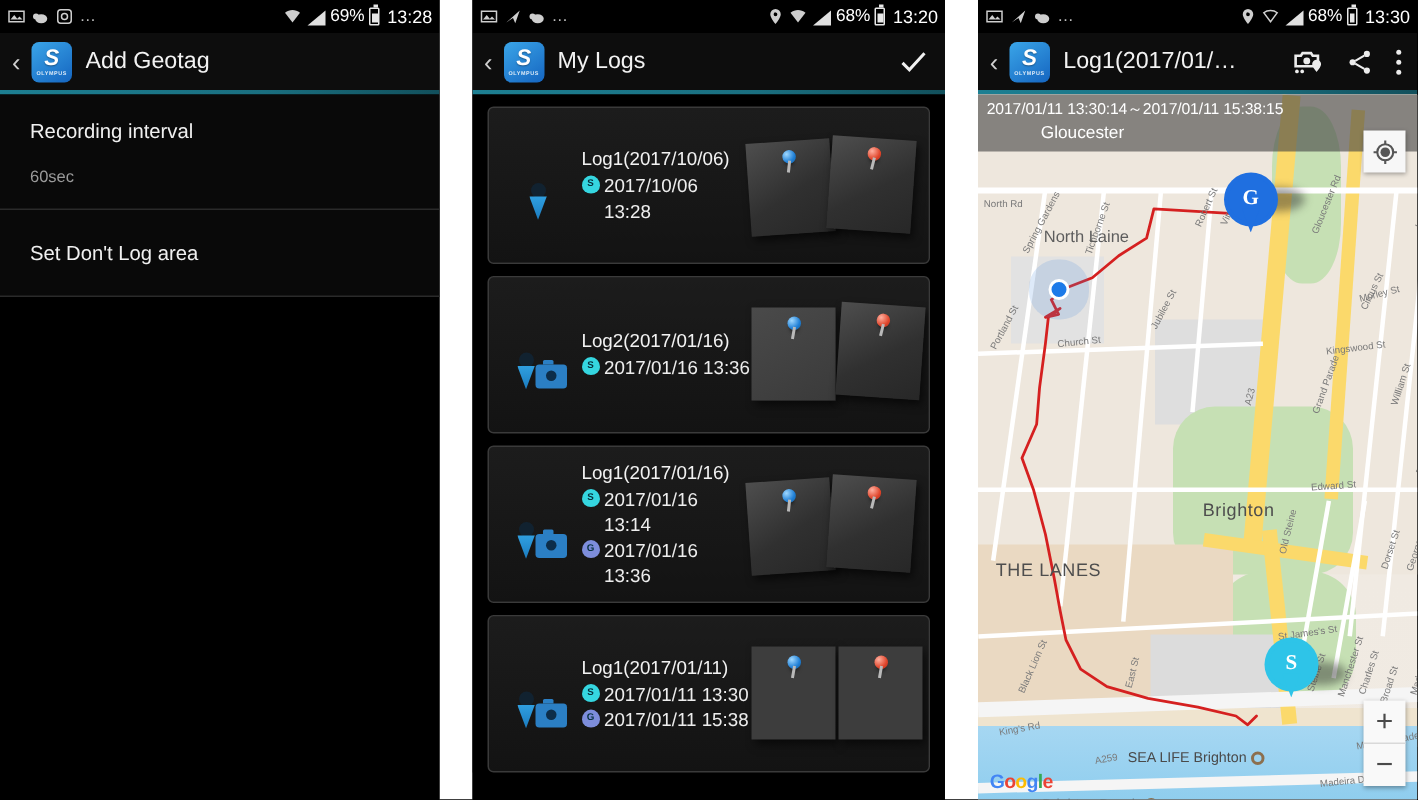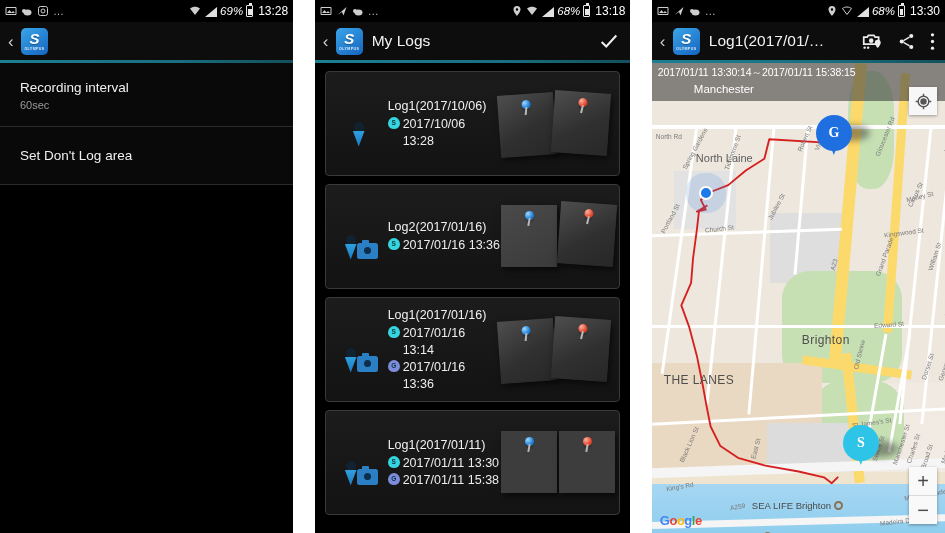--- a/index.html
+++ b/index.html
@@ -14,21 +14,21 @@
   .gap2 { width:22px; background:#fff; height:533px; }
   .p3 { width:300px; }
 
   
   .statusbar { height:22px; background:#000; display:flex; align-items:center;
     padding:0 5px; font-size:11px; color:#e8e8e8; }
   .sb-left { display:flex; align-items:center; gap:4px; flex:1; }
   .sb-right { display:flex; align-items:center; gap:3px; }
   .sb-ico { width:12px; height:12px; display:inline-block; opacity:.92; }
   .sb-dots { font-size:11px; color:#bdbdbd; letter-spacing:1px; }
-  .sb-pct { font-size:11.5px; color:#fff;font-style:italic; }
+  .sb-pct { font-size:11.5px; color:#fff; }
   .sb-time { font-size:12px; color:#fff; margin-left:2px; }
   .batt { width:7px; height:12px; border:1.4px solid #e8e8e8; border-radius:1px; position:relative; }
   .batt:before { content:""; position:absolute; top:-3px; left:1.6px; width:3px; height:2px; background:#e8e8e8; }
   .batt:after { content:""; position:absolute; left:0.6px; right:0.6px; bottom:0.6px; height:60%; background:#e8e8e8; }
   .sig { width:13px; height:11px; position:relative; }
   .sig:after { content:""; position:absolute; right:0; bottom:0; width:0; height:0;
     border-left:12px solid transparent; border-bottom:10px solid #e0e0e0; }
 
   
   .actionbar { height:38px; background:#0d0d0d; display:flex; align-items:center;
@@ -47,21 +47,21 @@
   .ab-title { color:#f2f2f2; font-size:15.5px; flex:1;
     white-space:nowrap; overflow:hidden; }
   .ab-actions { display:flex; align-items:center; gap:14px; padding-right:2px; }
   .ab-ic { color:#e6e6e6; display:flex; align-items:center; justify-content:center; }
 
   
   .settings { background:#090909; }
   .srow { padding:13px 20px 12px 20px; position:relative;
     border-bottom:1px solid #2a2a2a; }
   .srow .title { color:#f0f0f0; font-size:13.5px; line-height:17px; }
-  .srow .sub { color:#9a9a9a; font-size:11px; margin-top:3px; }
+  .srow .sub { color:#9a9a9a; font-size:11px; margin-top:16px; }
   .srow.tall { padding-top:16px; padding-bottom:15px; }
   .chk { position:absolute; right:30px; top:50%; transform:translateY(-50%);
     width:17px; height:17px; border:1.6px solid #4c4c4c; border-radius:2px;
     background:transparent; }
 
   
   .logs { padding:8px 10px 0 10px; background:#000; }
   .logcard { background:linear-gradient(180deg,#1c1c1c,#131313);
     border:1px solid #3a3a3a; border-radius:4px; height:105px;
     margin-bottom:8px; display:flex; align-items:center; padding:0 8px;
@@ -201,20 +201,21 @@
         <span class="sb-time">13:28</span>
       </div>
     </div>
 
     <div class="actionbar">
       <span class="back-chev">‹</span>
       <div class="applogo">
         <span class="mark">S</span>
         <span class="brand">OLYMPUS</span>
       </div>
+      <div class="ab-title">Add Geotag</div>
     </div>
     <div class="ab-underline"></div>
 
     <div class="settings">
       <div class="srow tall">
         <div class="title">Recording interval</div>
         <div class="sub">60sec</div>
       </div>
       <div class="srow" style="padding-top:20px;padding-bottom:20px">
         <div class="title">Set Don't Log area</div>
@@ -243,21 +244,21 @@
       <div class="sb-right">
         <svg class="sb-ico" viewBox="0 0 24 24" fill="#e0e0e0">
             <path d="M12 2a7 7 0 00-7 7c0 5 7 13 7 13s7-8 7-13a7 7 0 00-7-7zm0 9.5A2.5 2.5 0 1112 6.5a2.5 2.5 0 010 5z"></path>
           </svg>
         <svg class="sb-ico" viewBox="0 0 24 24" fill="#e0e0e0">
             <path d="M12 20l10-13c-6-5-14-5-20 0z"></path>
           </svg>
         <span class="sig"></span>
         <span class="sb-pct">68%</span>
         <span class="batt"></span>
-        <span class="sb-time">13:18</span>
+        <span class="sb-time">13:20</span>
       </div>
     </div>
 
     <div class="actionbar">
       <span class="back-chev">‹</span>
       <div class="applogo">
         <span class="mark">S</span>
         <span class="brand">OLYMPUS</span>
       </div>
       <div class="ab-title">My Logs</div>
@@ -500,21 +501,21 @@
       <span class="road" style="left:284px;top:62px;width:3px;height:300px;transform:rotate(6deg)"></span>
       <span class="road" style="left:222px;top:270px;width:3px;height:120px;transform:rotate(10deg)"></span>
       <span class="road" style="left:246px;top:270px;width:3px;height:120px;transform:rotate(10deg)"></span>
 
       <svg class="track" viewBox="0 0 300 473" preserveAspectRatio="none">
         <polyline points="186,82 120,78 115,98 96,110 78,125 60,132 50,140 55,150 46,152 56,146 48,152 46,170 42,200 40,225 30,248 38,270 46,300 52,330 56,352 60,372 70,392 88,404 116,412 150,418 176,424 184,430 190,424" fill="none" stroke="#d52020" stroke-width="1.9" stroke-linejoin="round" stroke-linecap="round"></polyline>
       </svg>
 
       <div class="banner">
         <div class="range">2017/01/11 13:30:14～2017/01/11 15:38:15</div>
-        <div class="state">Manchester</div>
+        <div class="state">Gloucester</div>
       </div>
 
       <div id="street-layer">
           <div class="street-label" style="left: 4px; top: 70px; transform: rotate(0deg);">North Rd</div>
           <div class="street-label" style="left: 20px; top: 82px; transform: rotate(-62deg);">Spring Gardens</div>
           <div class="street-label" style="left: 62px; top: 86px; transform: rotate(-70deg);">Tichborne St</div>
           <div class="street-label" style="left: 2px; top: 152px; transform: rotate(-62deg);">Portland St</div>
           <div class="street-label" style="left: 53px; top: 162px; transform: rotate(-6deg);">Church St</div>
           <div class="street-label" style="left: 110px; top: 140px; transform: rotate(-62deg);">Jubilee St</div>
           <div class="street-label" style="left: 139px; top: 72px; transform: rotate(-66deg);">Robert St</div>

